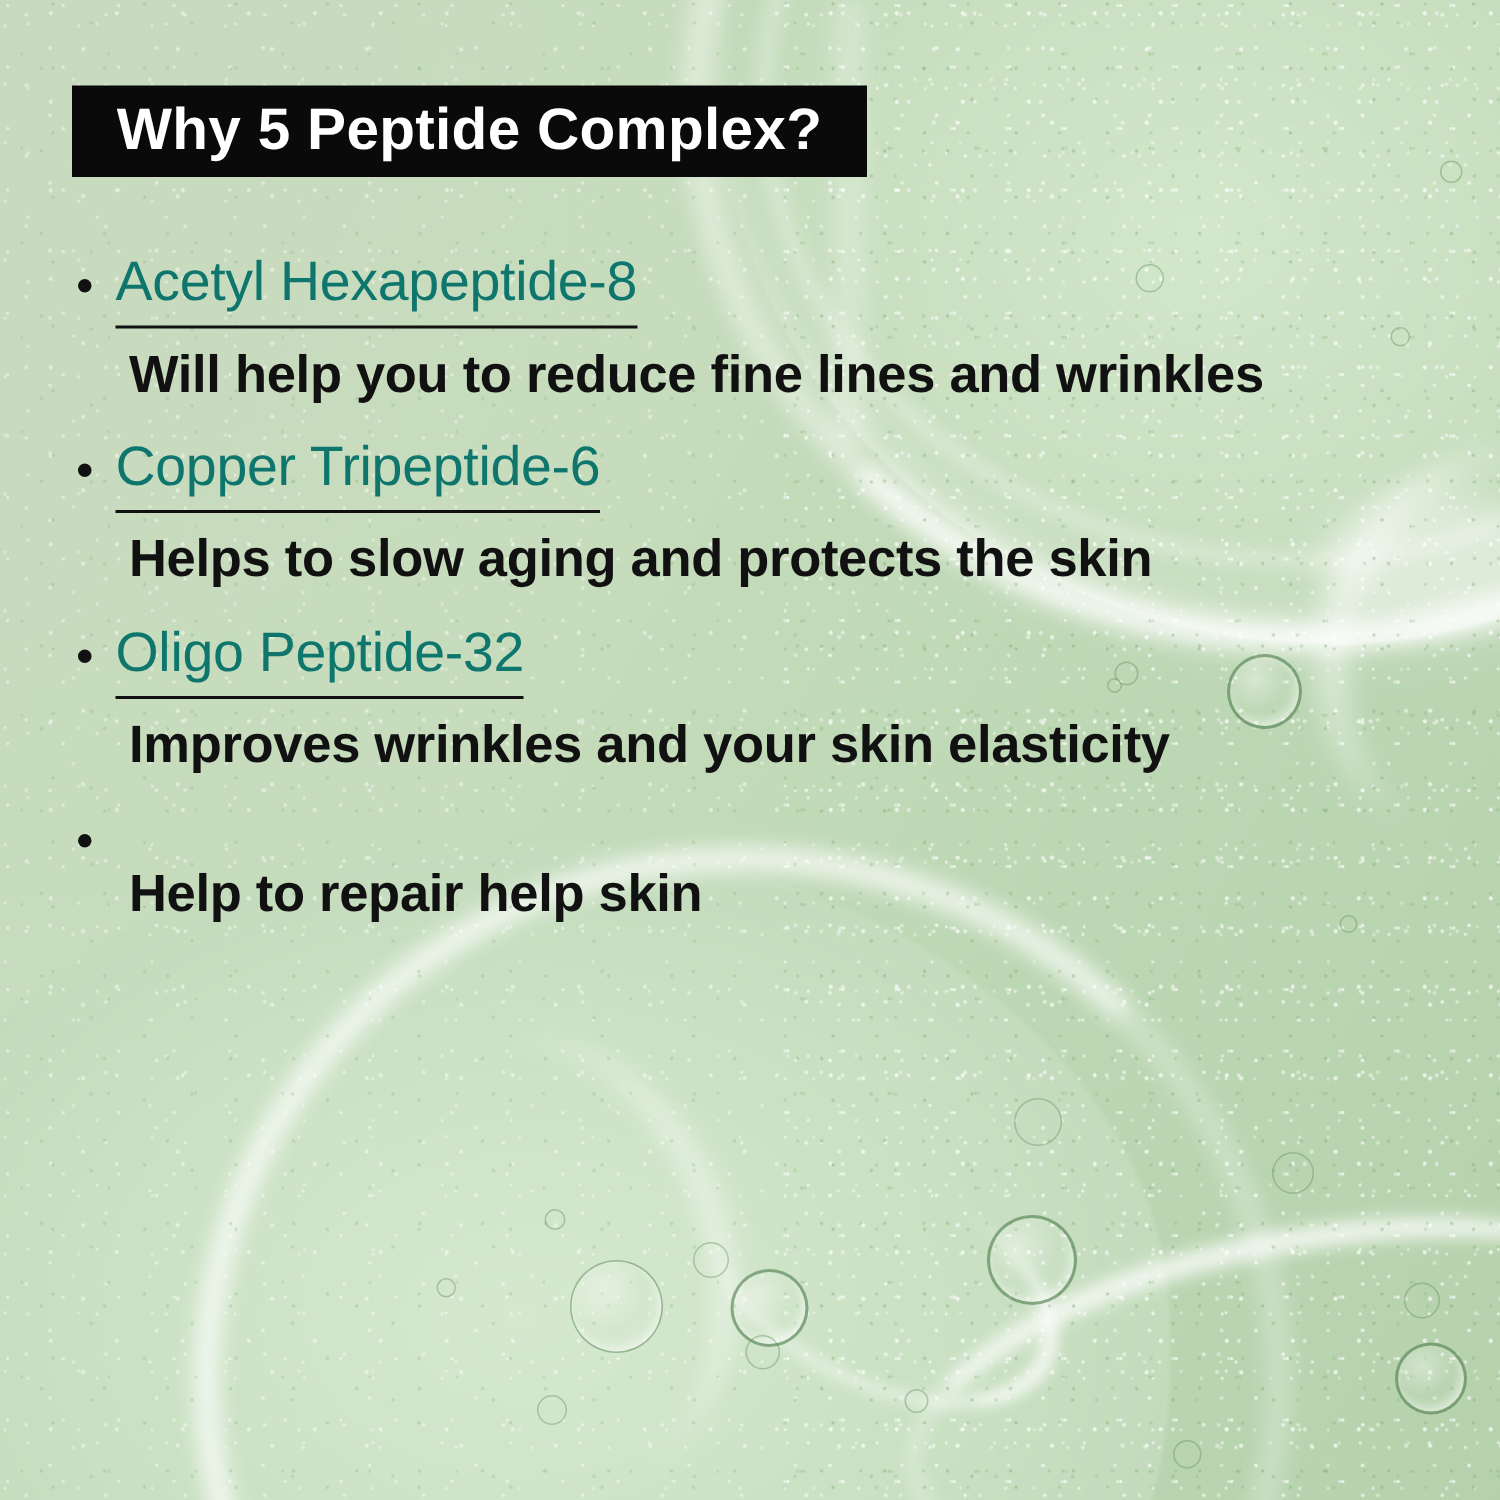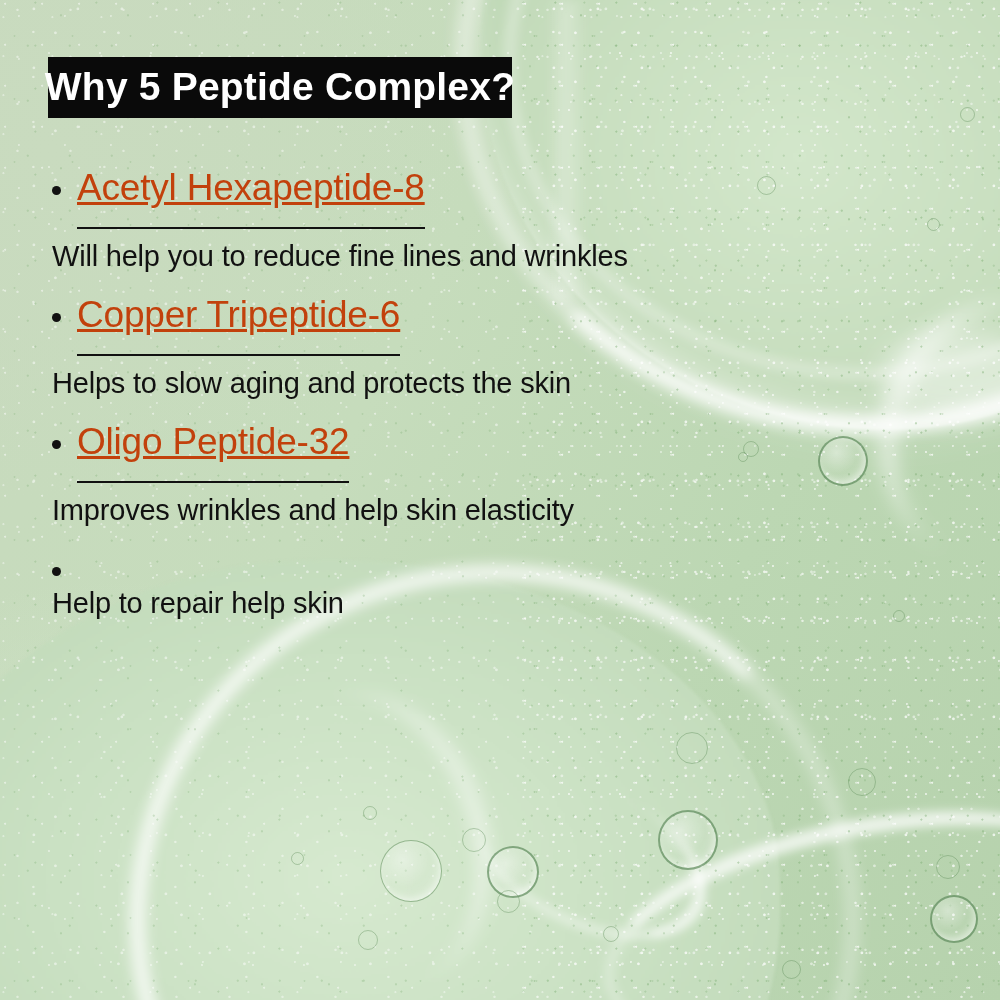--- a/index.html
+++ b/index.html
@@ -214,21 +214,21 @@
   .content {
     position: absolute;
     inset: 0;
     z-index: 5;
   }
 
   .title-banner {
     position: absolute;
     left: 48px;
     top: 57px;
-    width: 464px;
+    width: 530px;
     height: 61px;
     background: #0a0a0a;
     display: flex;
     align-items: center;
     justify-content: center;
     text-align: right;
   }
   .title-banner .title-text {
     color: #ffffff;
     font-size: 39px;
@@ -263,35 +263,35 @@
   .bullet-dot {
     width: 9px;
     height: 9px;
     border-radius: 50%;
     background: #111111;
     margin-top: 18px;
     margin-right: 16px;
     flex: 0 0 auto;
   }
   .item-name {
-    color: #c2410c;
+    color: #0f766e;
     font-size: 37px;
     font-weight: 400;
     letter-spacing: -0.2px;
     border-bottom: 2.5px solid #111111;
-    padding-bottom: 19px;
+    padding-bottom: 9px;
     display: inline-block;
     white-space: nowrap;
-    text-decoration: underline;
   }
   .item-desc {
     color: #111111;
-    font-size: 29px;
-    font-weight: 400;
+    font-size: 35px;
+    font-weight: 700;
     letter-spacing: -0.2px;
+    margin-left: 34px;
     margin-top: 12px;
     white-space: nowrap;
     line-height: 1.1;
   }
 </style>
 </head>
 <body>
 
 <div id="poster">
 
@@ -362,21 +362,21 @@
           <span class="item-name">Copper Tripeptide-6</span>
         </div>
         <div class="item-desc">Helps to slow aging and protects the skin</div>
       </li>
 
       <li class="peptide-item">
         <div class="item-head">
           <span class="bullet-dot"></span>
           <span class="item-name">Oligo Peptide-32</span>
         </div>
-        <div class="item-desc">Improves wrinkles and help skin elasticity</div>
+        <div class="item-desc">Improves wrinkles and your skin elasticity</div>
       </li>
 
       <li class="peptide-item">
         <div class="item-head">
           <span class="bullet-dot"></span>
         </div>
         <div class="item-desc">Help to repair help skin</div>
       </li>
 
 

